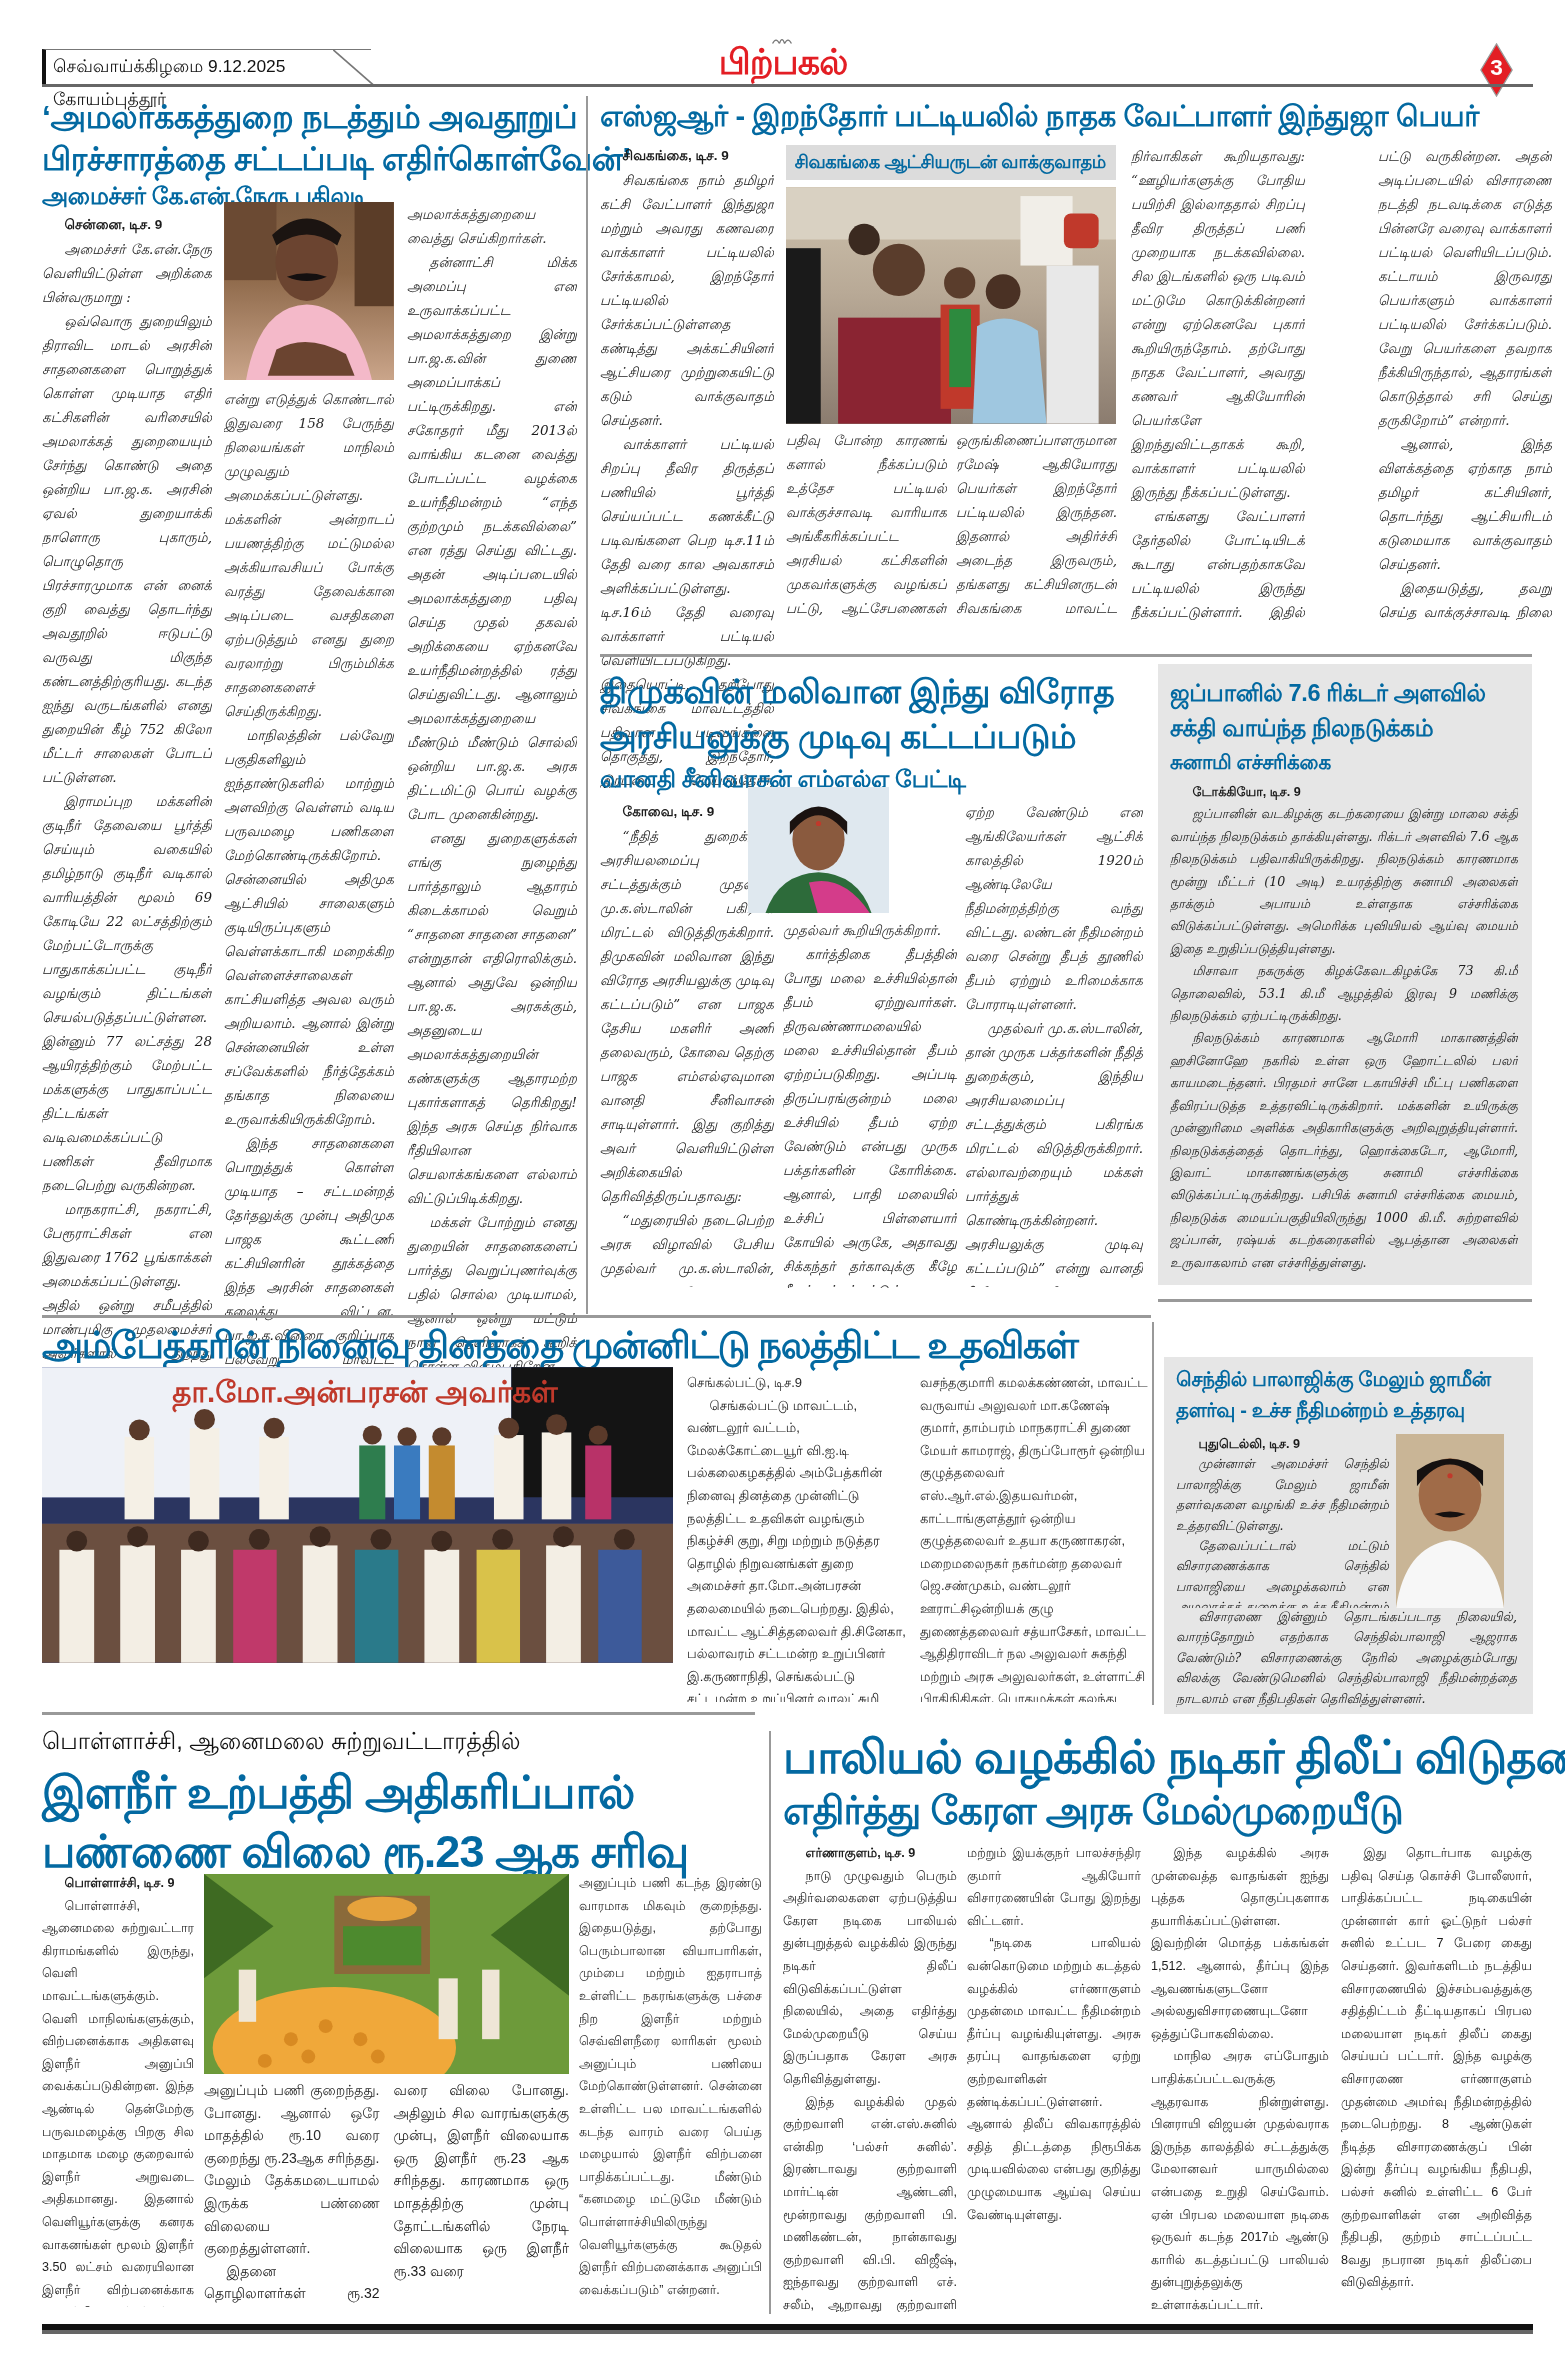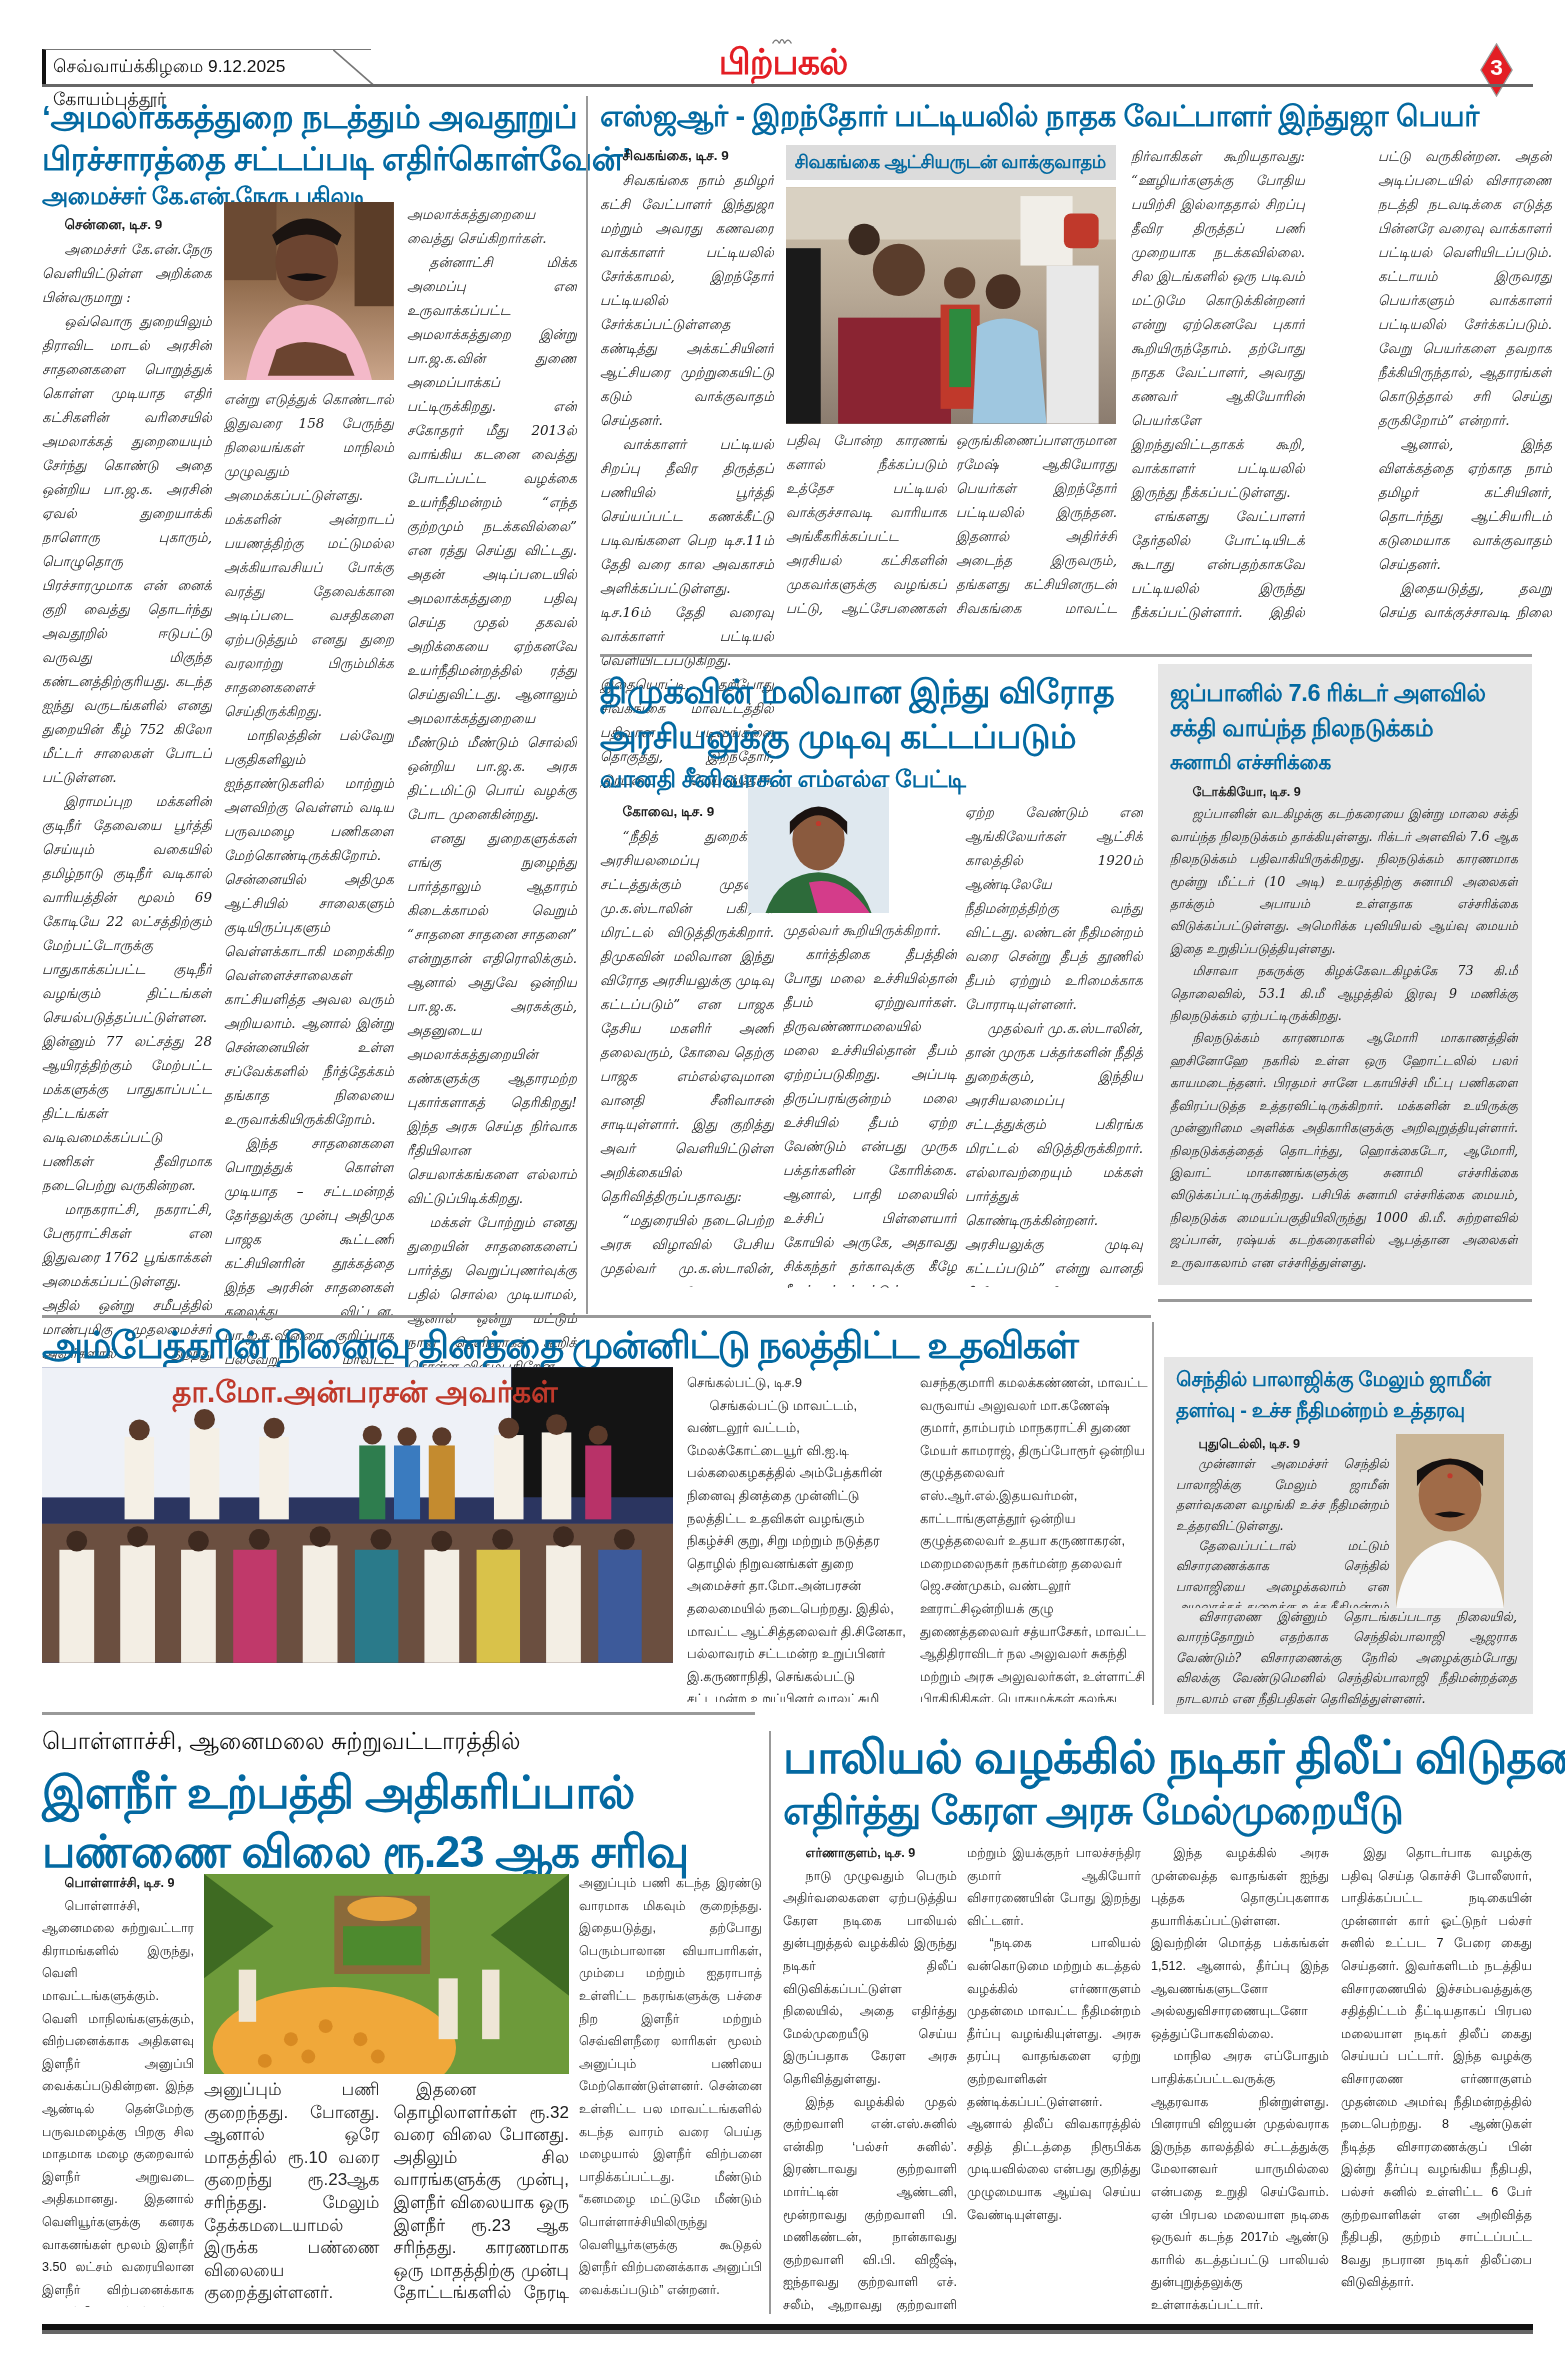--- a/index.html
+++ b/index.html
@@ -311,21 +311,21 @@
           <circle cx="200" cy="210" r="8"></circle>
           <circle cx="70" cy="215" r="8"></circle>
         </g>
       <g fill="#efe6d6">
           <rect x="40" y="110" width="20" height="60"></rect>
           <rect x="270" y="120" width="22" height="70"></rect>
           <rect x="320" y="110" width="20" height="80"></rect>
         </g>
     </svg>
   </div>
-  <div class="body-col up" style="left:204px;top:2079px;width:365px;height:226px;overflow:hidden;column-count:2;column-gap:14px;font-size:17px;line-height:22.6px;">
+  <div class="body-col up" style="left:204px;top:2079px;width:365px;height:226px;overflow:hidden;column-count:2;column-gap:14px;font-size:14px;line-height:22.6px;">
     <span class="filler">அனுப்பும் பணி குறைந்தது. போனது. ஆனால் ஒரே மாதத்தில் ரூ.10 வரை குறைந்து ரூ.23ஆக சரிந்தது. மேலும் தேக்கமடையாமல் இருக்க பண்ணை விலையை குறைத்துள்ளனர்.</span>
     <span class="para">இதனை தொழிலாளர்கள் ரூ.32 வரை விலை போனது. அதிலும் சில வாரங்களுக்கு முன்பு, இளநீர் விலையாக ஒரு இளநீர் ரூ.23 ஆக சரிந்தது. காரணமாக ஒரு மாதத்திற்கு முன்பு தோட்டங்களில் நேரடி விலையாக ஒரு இளநீர் ரூ.33 வரை</span>
   </div>
   <div class="body-col up" style="left:579px;top:1872px;width:183px;height:435px;overflow:hidden;font-size:12.6px;line-height:22.6px;">
     <span class="filler">அனுப்பும் பணி கடந்த இரண்டு வாரமாக மிகவும் குறைந்தது. இதையடுத்து, தற்போது பெரும்பாலான வியாபாரிகள், மும்பை மற்றும் ஐதராபாத் உள்ளிட்ட நகரங்களுக்கு பச்சை நிற இளநீர் மற்றும் செவ்விளநீரை லாரிகள் மூலம் அனுப்பும் பணியை மேற்கொண்டுள்ளனர். சென்னை உள்ளிட்ட பல மாவட்டங்களில் கடந்த வாரம் வரை பெய்த மழையால் இளநீர் விற்பனை பாதிக்கப்பட்டது. மீண்டும் “கனமழை மட்டுமே மீண்டும் பொள்ளாச்சியிலிருந்து வெளியூர்களுக்கு கூடுதல் இளநீர் விற்பனைக்காக அனுப்பி வைக்கப்படும்” என்றனர்.</span>
   </div>
 </section>
 
 <div class="vrule" style="left:769px;top:1731px;height:583px;"></div>
 

